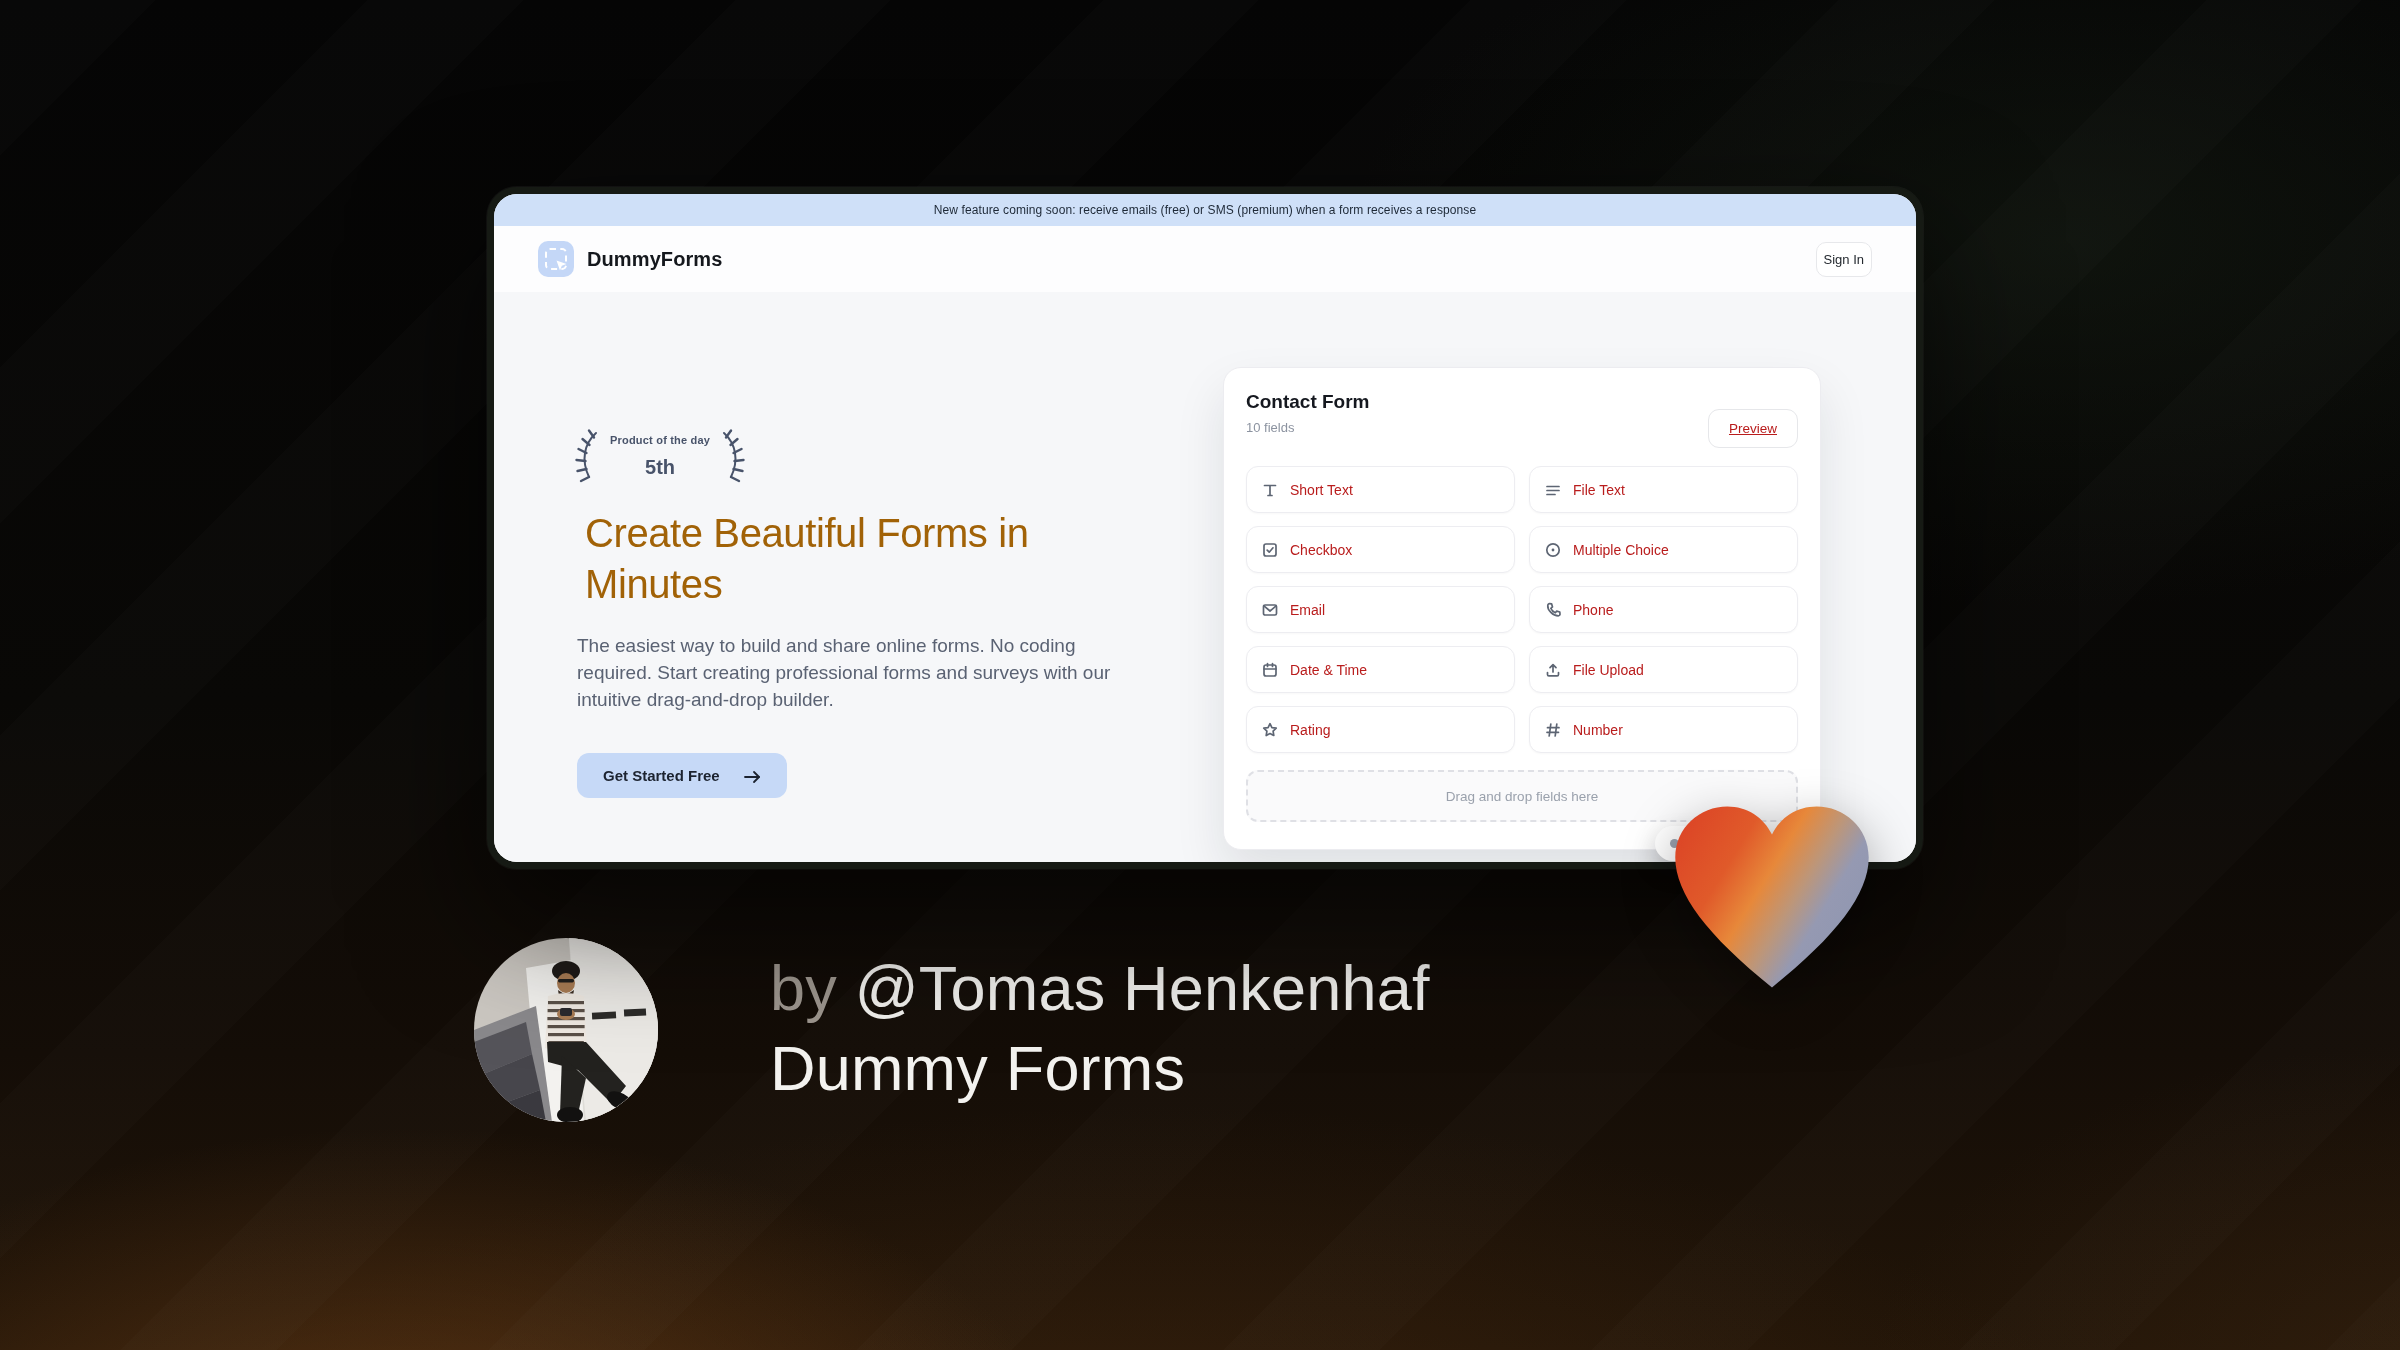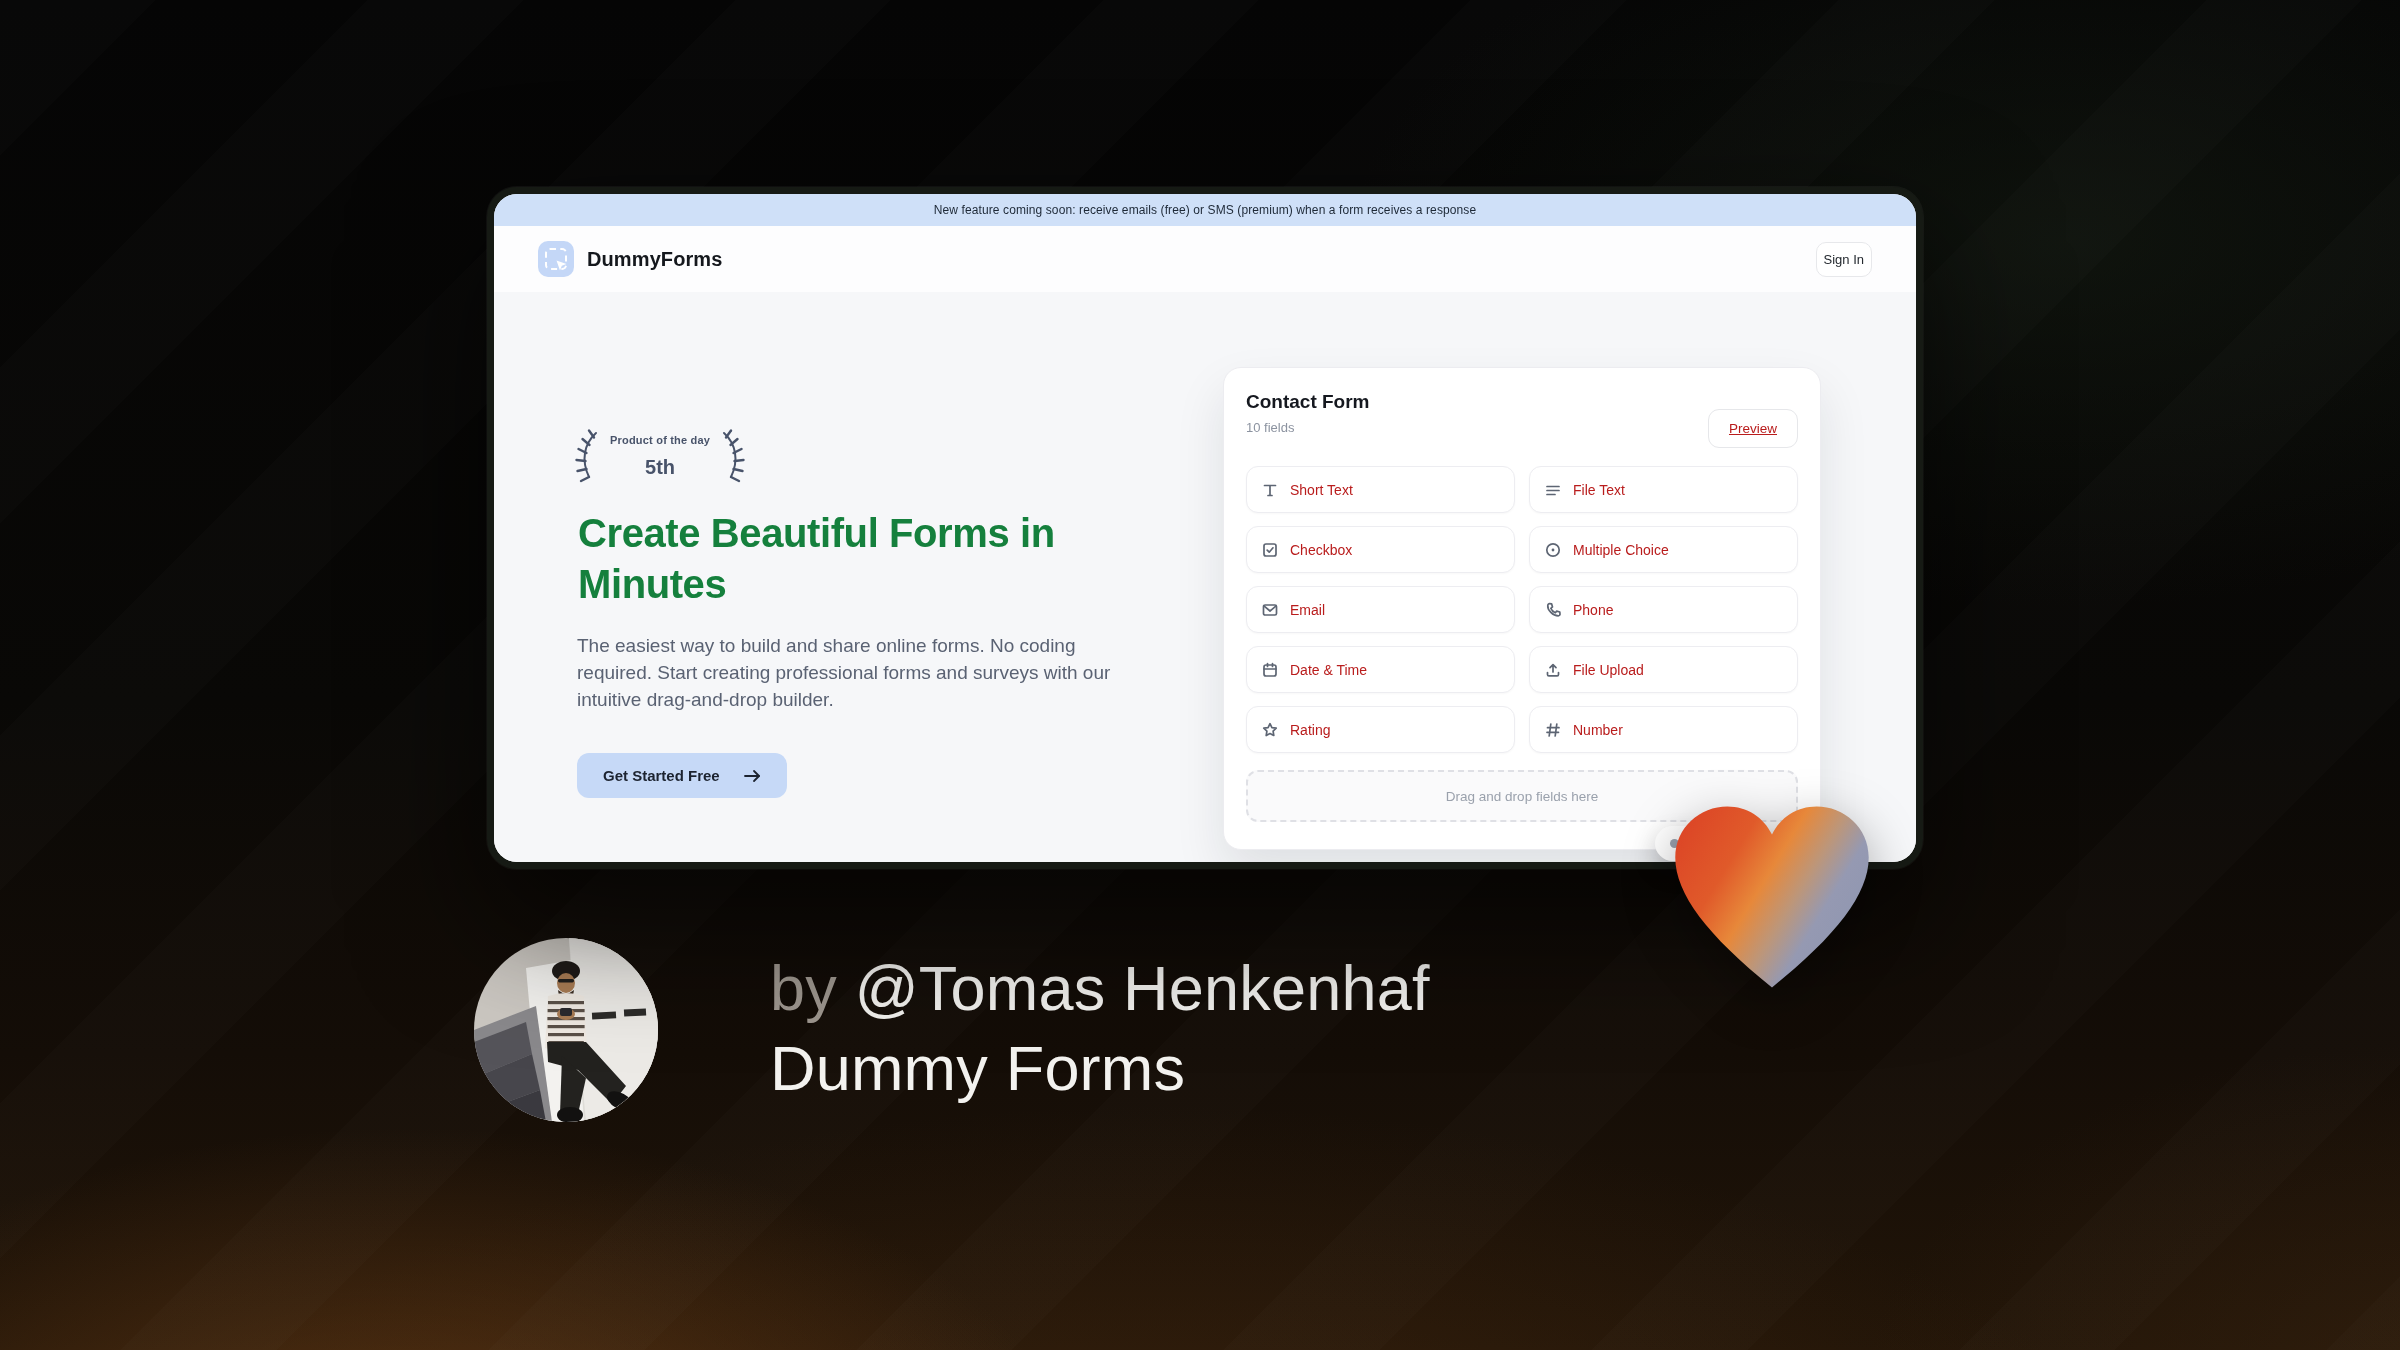--- a/index.html
+++ b/index.html
@@ -48,25 +48,25 @@
   }
 
   
   .hero{position:relative;height:584px;background:#f6f7f9;}
   .hero-left{position:absolute;left:83px;top:136px;width:585px;}
   .award{display:flex;align-items:center;gap:9px;color:#48536a;width:max-content;margin-left:-2px;}
   .award-mid{text-align:center;}
   .award-line1{font-size:11px;font-weight:700;letter-spacing:.2px;}
   .award-line2{font-size:20px;font-weight:700;margin-top:10px;}
   .headline{
-    margin:24px 0 0 1px;font-size:40px;line-height:51px;font-weight:700;color:#15803d;letter-spacing:-.4px;
+    margin:24px 0 0 8px;font-size:40px;line-height:51px;font-weight:400;color:#a16207;letter-spacing:-.4px;
   }
   .hero-desc{margin:22px 0 0 0;font-size:19px;line-height:27px;color:#5a6273;width:578px;}
   .cta{
-    margin-top:40px;display:inline-flex;align-items:center;gap:24px;
+    margin-top:40px;display:inline-flex;align-items:flex-end;gap:24px;
     background:#c6d9f7;border:none;border-radius:12px;padding:14px 26px;
     font-size:15px;font-weight:600;color:#1c2330;cursor:pointer;font-family:inherit;
   }
 
   
   .card{
     position:absolute;left:729px;top:75px;width:598px;height:483px;box-sizing:border-box;
     background:#fff;border:1px solid #ececf0;border-radius:18px;padding:23px 22px;
     box-shadow:0 24px 50px rgba(23,25,35,.10);
   }

